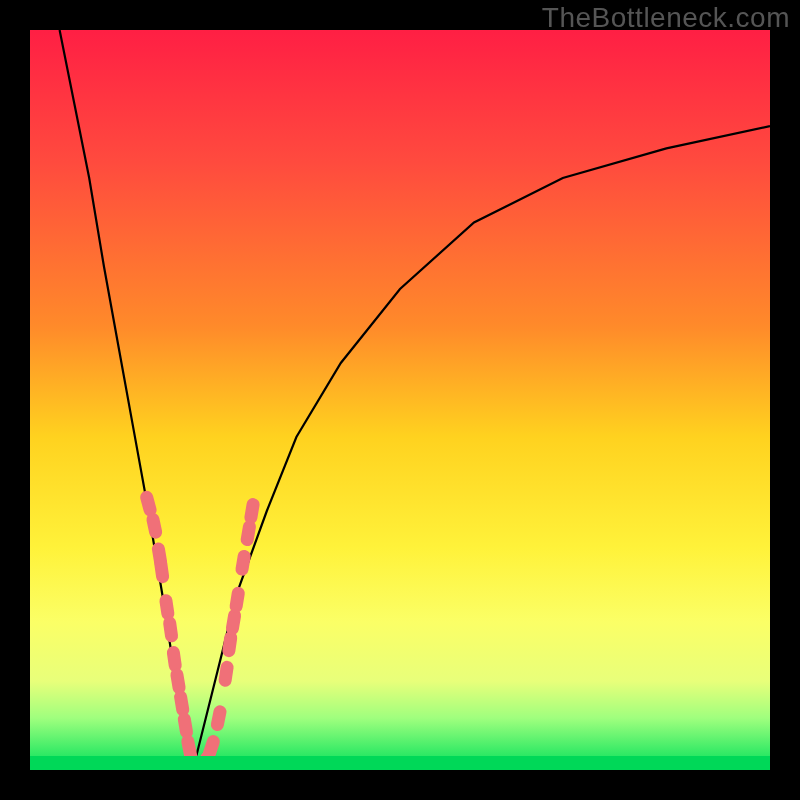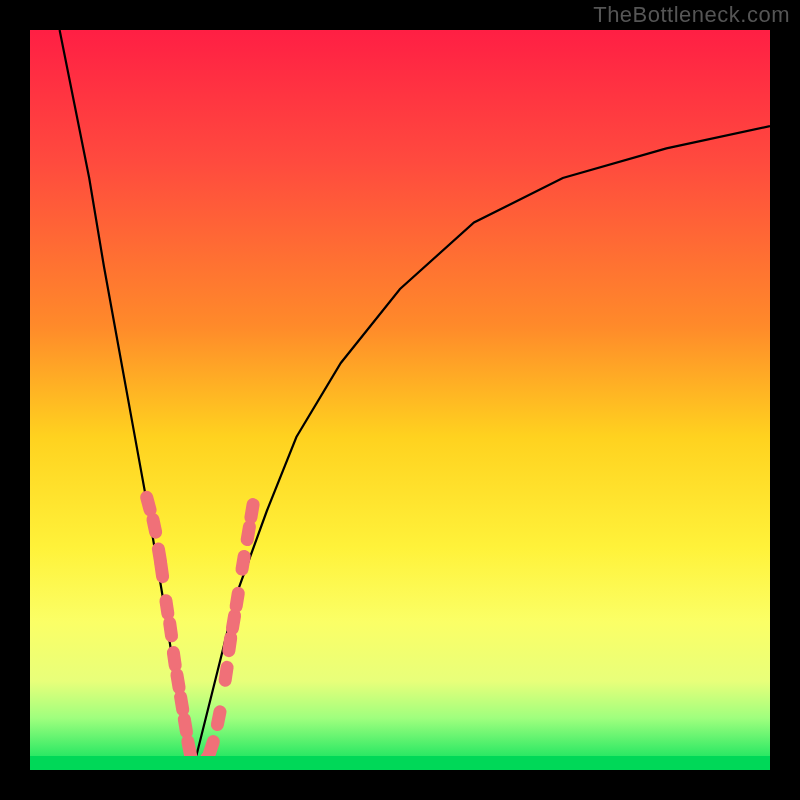--- a/index.html
+++ b/index.html
@@ -33,21 +33,21 @@
       #e8ff7a 88%,
       #9fff7e 93%,
       #00e05a 100%
     );
   }
   .watermark {
     position: absolute;
     top: 2px;
     right: 10px;
     color: #555;
-    font-size: 22px;
+    font-size: 28px;
     font-weight: 500;
     letter-spacing: 0.5px;
     z-index: 5;
   }
   svg.curve {
     position: absolute;
     left: 0;
     top: 0;
     width: 740px;
     height: 740px;

